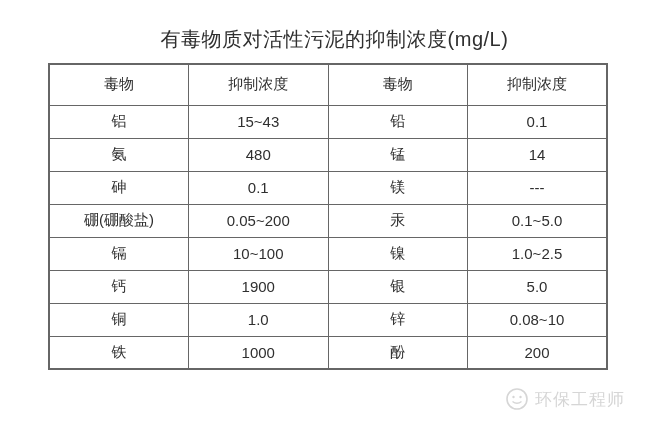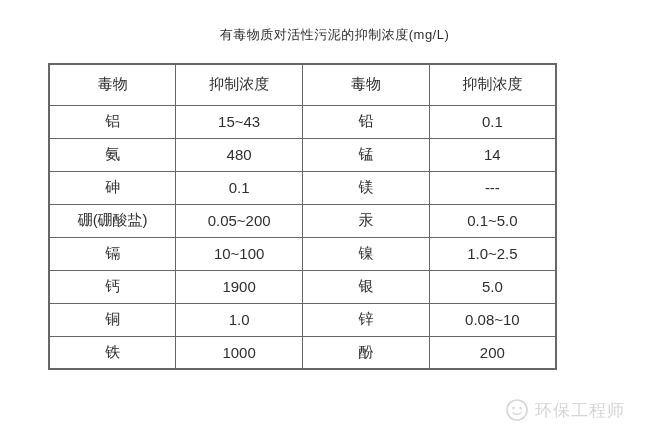--- a/index.html
+++ b/index.html
@@ -19,49 +19,49 @@
     height:440px;
     background:var(--bg);
     overflow:hidden;
   }
   .title{
     position:absolute;
     top:26px;
     left:0;
     width:669px;
     text-align:center;
-    font-size:13px;
+    font-size:20px;
     color:var(--text-color);
     letter-spacing:0.5px;
   }
   table.toxin-table{
     position:absolute;
     left:48px;
     top:63px;
-    width:509px;
+    width:560px;
     border-collapse:collapse;
     table-layout:fixed;
     border:2px solid var(--border-color);
   }
   table.toxin-table th,
   table.toxin-table td{
     border:1.5px solid var(--border-color);
     text-align:center;
     vertical-align:middle;
     font-size:15px;
     color:var(--text-color);
     font-weight:normal;
     padding:0;
   }
   table.toxin-table thead tr{height:41px;}
   table.toxin-table tbody tr{height:33px;}
   .watermark{
     position:absolute;
     left:504px;
-    top:397px;
+    top:386px;
     display:flex;
     align-items:center;
     gap:5px;
     color:var(--watermark-color);
     font-size:17px;
     letter-spacing:1px;
     user-select:none;
   }
   .watermark svg{display:block;}
 </style>

